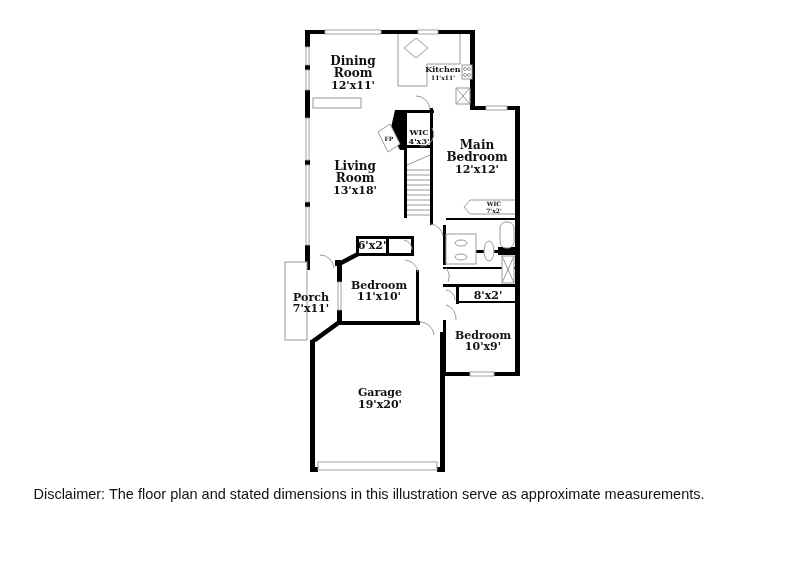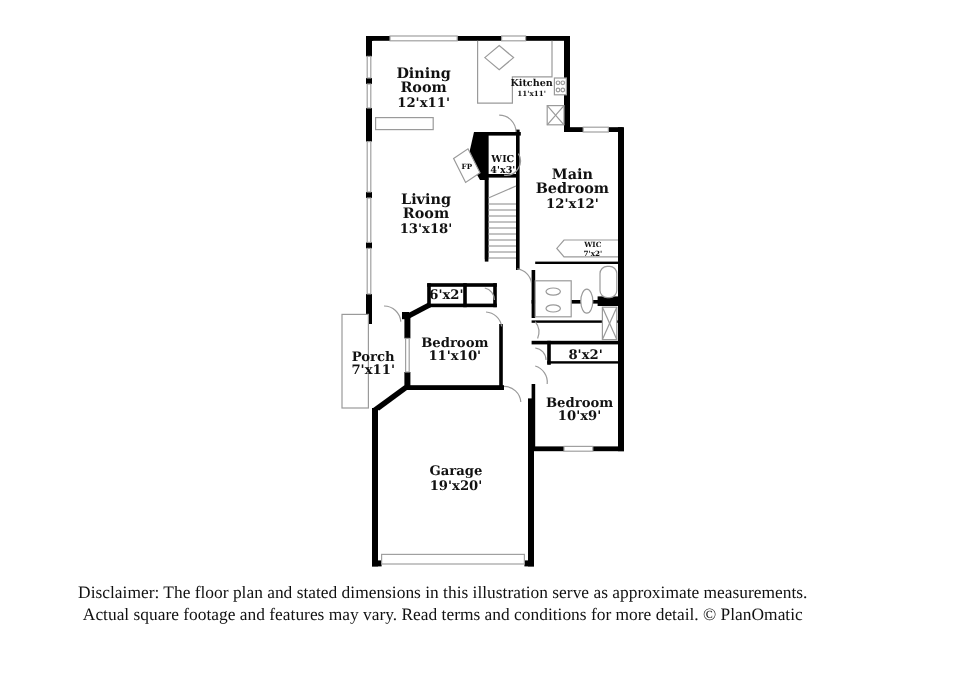--- a/index.html
+++ b/index.html
@@ -7,21 +7,21 @@
   #plan { position:absolute; left:0; top:0; width:800px; height:480px; }
   .wall { fill:#000; }
   .thin { stroke:#9a9a9a; stroke-width:1; fill:none; }
   .thinfill { stroke:#9a9a9a; stroke-width:1; fill:#fff; }
   .win { fill:#fff; stroke:#a0a0a0; stroke-width:1; }
   .room-label { font-family:"DejaVu Serif", "Liberation Serif", serif; font-weight:bold; fill:#111; text-anchor:middle; }
   .lg { font-size:12px; }
   .md { font-size:11px; }
   .sm { font-size:8px; }
   .xs { font-size:6px; }
-  #disclaimer { position:absolute; left:0; top:485px; width:738px; text-align:center; font-family:Liberation Serif, serif; font-size:14.5px; line-height:19px; color:#111; }
+  #disclaimer { position:absolute; left:0; top:485px; width:738px; text-align:center; font-family:Liberation Sans, sans-serif; font-size:14.5px; line-height:19px; color:#111; }
 </style>
 </head>
 <body>
 
 <svg id="plan" viewBox="0 0 800 480" xmlns="http://www.w3.org/2000/svg">
 
   <g>
 
     <rect class="wall" x="305" y="30" width="6" height="4"></rect>
     <rect class="wall" x="305" y="30" width="20" height="4"></rect>
@@ -211,14 +211,13 @@
 
     <text class="room-label md" x="380" y="396">Garage</text>
     <text class="room-label md" x="380" y="408">19'x20'</text>
 
     <text class="room-label xs" x="389" y="141">FP</text>
   </g>
 </svg>
 
 <div id="disclaimer">
   <div>Disclaimer: The floor plan and stated dimensions in this illustration serve as approximate measurements.</div>
-  <div>Actual square footage and features may vary. Read terms and conditions for more detail. © PlanOmatic</div>
 </div>
 
 </body></html>

